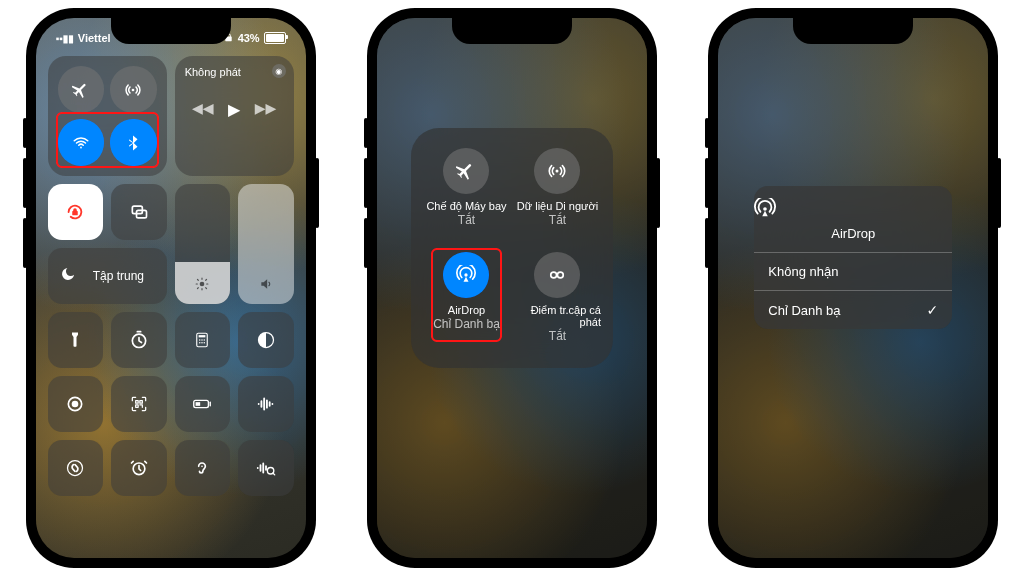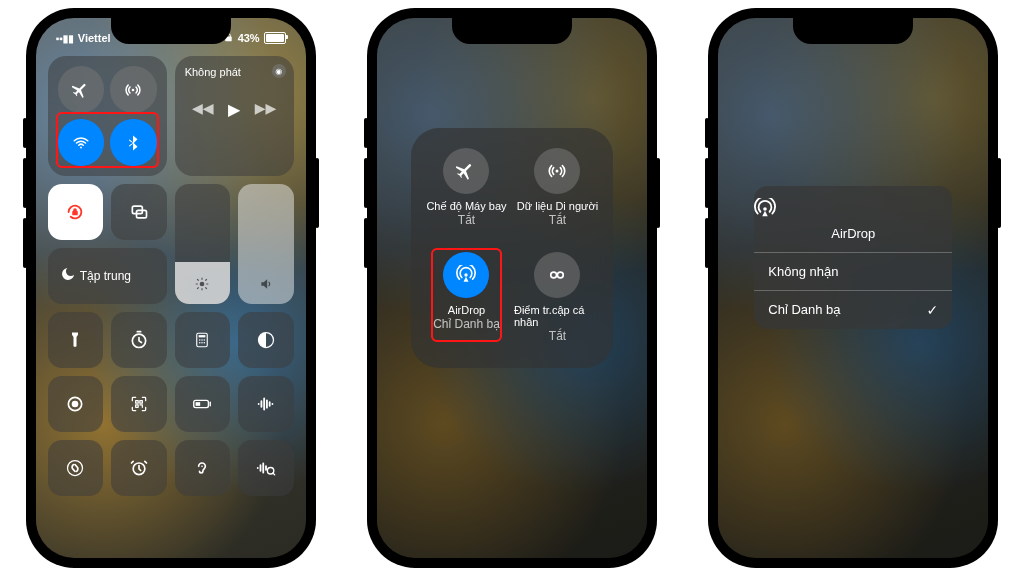--- a/index.html
+++ b/index.html
@@ -162,21 +162,21 @@
     color: rgba(0,0,0,.6); font-size: 14px;
   }
   .vert-slider.vol .fill { height: 0%; background: transparent; }
   .vert-slider.vol {
      background: rgba(255,255,255,.45);
   }
   .vert-slider.vol .knob-ico { color: rgba(0,0,0,.55); }
 
   .focus-tile {
     justify-content: flex-start;
-    padding: 0 12px; gap: 4px; font-size: 12px;
+    padding: 0 12px; gap: 17px; font-size: 12px;
   }
   .focus-tile .moon { font-size: 16px; }
 
   
   .dim {
     position: absolute; inset: 0;
     background: rgba(0,0,0,.35);
   }
   .conn-panel {
     position: absolute;
@@ -185,21 +185,21 @@
     backdrop-filter: blur(25px);
     border-radius: 28px;
     padding: 20px 12px;
     display: grid;
     grid-template-columns: 1fr 1fr;
     grid-auto-rows: 96px;
     gap: 8px 4px;
   }
   .conn-cell {
     display: flex; flex-direction: column; align-items: center; justify-content: flex-start;
-    color: #fff; font-size: 10px; text-align: left;
+    color: #fff; font-size: 10px; text-align: right;
   }
   .conn-cell .circle {
     width: 46px; height: 46px; border-radius: 50%;
     display: flex; align-items: center; justify-content: center;
     background: rgba(120,120,120,.55);
     font-size: 20px; margin-bottom: 6px;
   }
   .conn-cell .circle.on { background: #0a84ff; }
   .conn-cell .label { font-size: 11px; font-weight: 500; }
   .conn-cell .sub   { font-size: 12px; color: rgba(255,255,255,.7); margin-top: 1px; }
@@ -216,21 +216,21 @@
   }
   .sheet-header {
     text-align: center;
     padding: 12px 0 10px;
   }
   .sheet-header .ico { font-size: 20px; display: block; margin-bottom: 4px; }
   .sheet-row {
     border-top: .5px solid rgba(255,255,255,.25);
     padding: 11px 14px;
     font-size: 13px;
-    display: flex; justify-content: space-between; align-items: flex-start;
+    display: flex; justify-content: space-between; align-items: flex-end;
   }
   .check { font-size: 14px; }
 
   svg.ico { width: 1em; height: 1em; fill: currentColor; }
   svg.ico.stroke { fill: none; stroke: currentColor; stroke-width: 2; stroke-linecap: round; stroke-linejoin: round; }
 </style>
 </head>
 <body>
 
 <div class="phone">
@@ -486,21 +486,21 @@
         <span class="sub">Chỉ Danh bạ</span>
         <span class="hl-red" style="left:8px;right:8px;top:-4px;bottom:6px;"></span>
       </div>
       <div class="conn-cell">
         <div class="circle">
           <svg class="ico stroke" viewBox="0 0 24 24">
               <circle cx="8" cy="12" r="3.5"></circle>
               <circle cx="16" cy="12" r="3.5"></circle>
             </svg>
         </div>
-        <span class="label">Điểm tr.cập cá nhân</span>
+        <span class="label">Điểm tr.cập cá phát</span>
         <span class="sub">Tắt</span>
       </div>
     </div>
   </div>
 </div>
 
 <div class="phone">
   <div class="side-btn vol1"></div>
     <div class="side-btn vol2"></div>
     <div class="side-btn vol3"></div>

